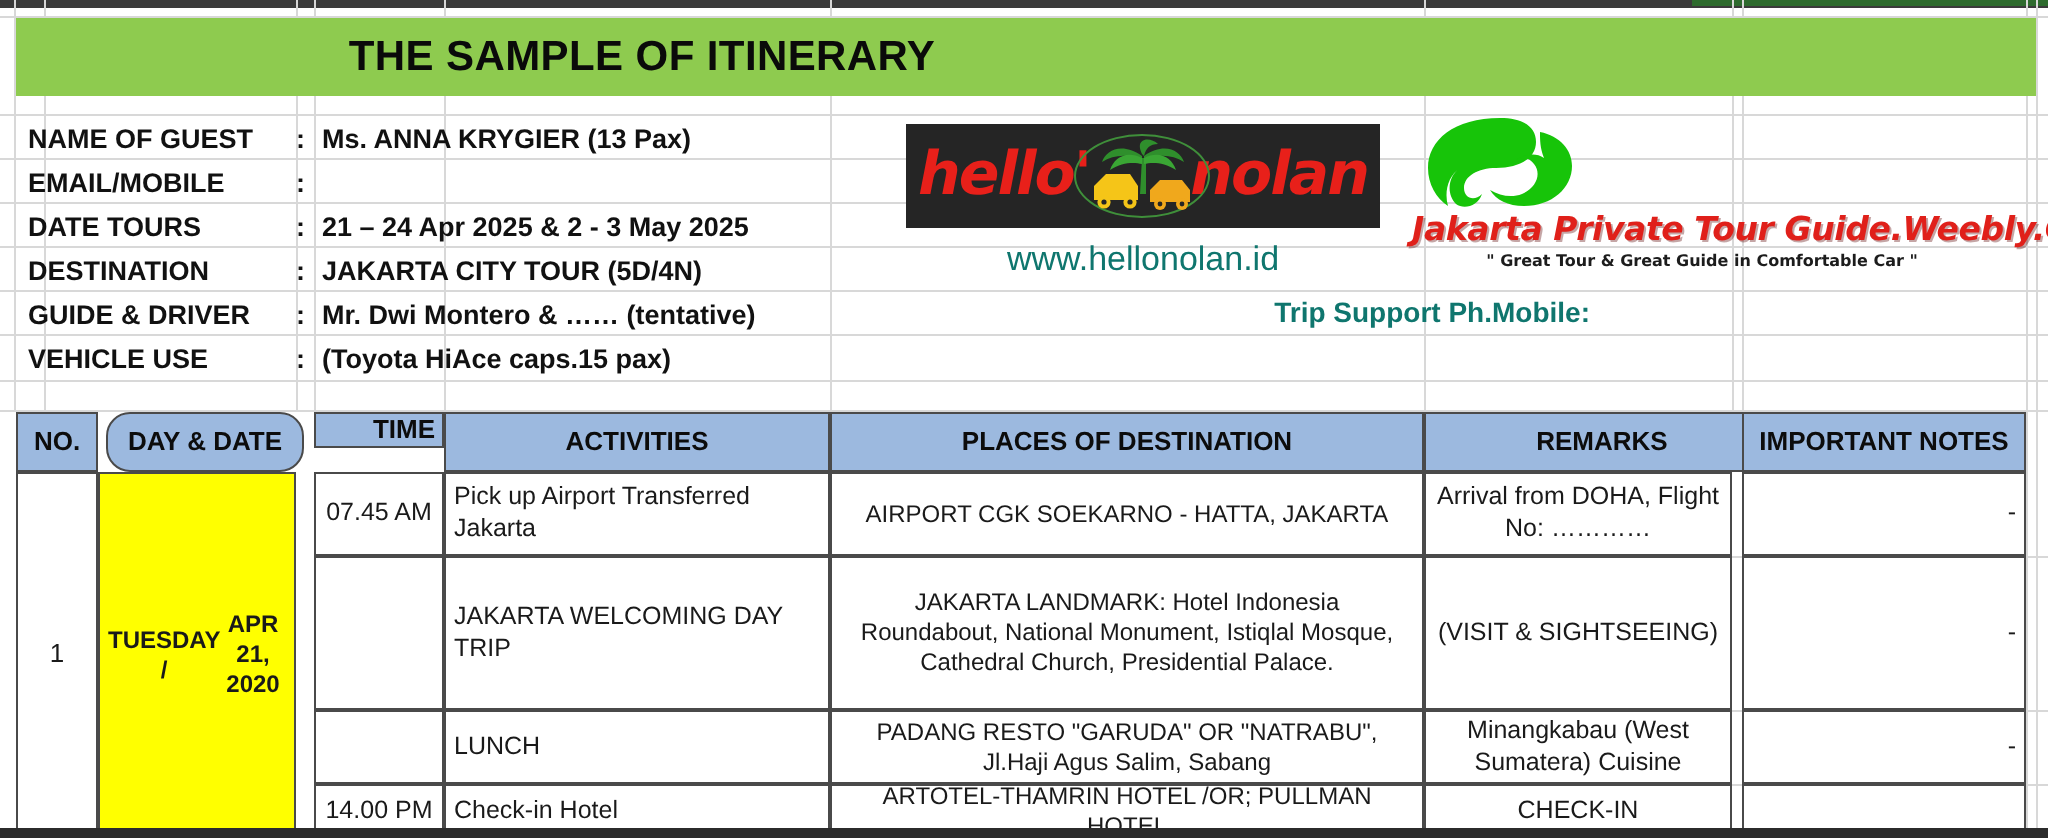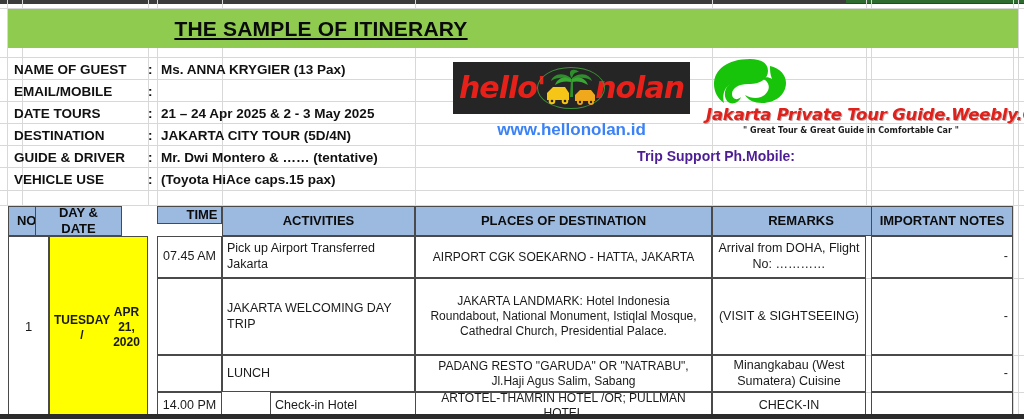--- a/index.html
+++ b/index.html
@@ -11,21 +11,21 @@
   .top-edge{ position:absolute; left:0; top:0; width:1024px; height:4px; background:#3b3b3b; }
   .top-edge-green{ position:absolute; left:846px; top:0; width:178px; height:3px; background:#2e6b2e; }
   .bottom-edge{ position:absolute; left:0; bottom:0; width:1024px; height:5px; background:#2b2b2b; }
 
   
   .gl-v{ position:absolute; width:1px; background:#d8d8d8; }
   .gl-h{ position:absolute; height:1px; background:#d8d8d8; }
 
   
   .title-bar{ position:absolute; left:8px; top:9px; width:1010px; height:39px;
-    background:#8ecb4f; display:flex; align-items:center; justify-content:center;text-decoration:underline; }
+    background:#8ecb4f; display:flex; align-items:center; justify-content:center; }
   .title-bar .t{ font-size:21px; font-weight:bold; color:#0a0a0a; letter-spacing:.2px;
     transform:translateX(-192px); white-space:nowrap; }
 
   
   .info{ position:absolute; left:8px; top:58px; width:440px; height:133px; }
   .info-row{ display:flex; align-items:center; height:22px; }
   .info-lbl{ width:140px; padding-left:6px; font-size:13.5px; font-weight:bold; color:#111;
     white-space:nowrap; }
   .info-colon{ width:10px; font-size:13.5px; font-weight:bold; color:#111; }
   .info-val{ flex:1; padding-left:3px; font-size:13.5px; font-weight:bold; color:#111;
@@ -36,23 +36,23 @@
     background:#252525; display:flex; align-items:center; justify-content:center; }
   .hn-wrap{ position:relative; width:225px; height:46px; display:flex;
     align-items:center; justify-content:flex-start; }
   .hn-txt{ font-family:"DejaVu Sans", sans-serif; font-size:30px; font-weight:bold;
     color:#e8201a; font-style:italic; letter-spacing:-1px; line-height:1; }
   .hn-ell{ position:absolute; left:78px; top:2px; width:68px; height:42px;
     border:1.6px solid #3f8f3a; border-radius:50%; }
   .hn-art{ position:absolute; left:86px; top:4px; width:54px; height:40px; }
   .hn-url{ position:absolute; left:453px; top:119px; width:237px; height:22px;
     display:flex; align-items:center; justify-content:center;
-    font-size:17px; font-weight:bold; color:#3b82f6; }
+    font-size:17px; font-weight:normal; color:#0f766e; }
   .trip{ position:absolute; left:545px; top:148px; width:250px; height:20px;
-    font-size:14px; font-weight:bold; color:#4c1d95; text-align:right; white-space:nowrap; }
+    font-size:14px; font-weight:bold; color:#0f766e; text-align:right; white-space:nowrap; }
 
   
   .jk-logo{ position:absolute; left:706px; top:58px; width:290px; height:86px; }
   .jk-mark{ position:absolute; left:4px; top:0px; width:78px; height:48px; }
   .jk-name{ position:absolute; left:0px; top:47px; width:290px; text-align:center;
     font-family:"DejaVu Sans", sans-serif; font-size:16.5px; font-weight:bold; font-style:italic;
     color:#e0201a; white-space:nowrap; letter-spacing:-.2px;
     text-shadow:1px 1px 0 rgba(90,0,0,.35); }
   .jk-tag{ position:absolute; left:0px; top:68px; width:290px; text-align:center;
     font-family:"DejaVu Sans", sans-serif; font-size:8px; font-weight:bold; color:#1c1c1c;
@@ -191,21 +191,21 @@
                C40 40 46 41 51 39 C58 36 61 29 57 24 C55 21 51 20 48 22
                C52 19 58 18 62 21 C60 16 60 12 60 8 Z" fill="#17c409"></path>
     </svg>
     <div class="jk-name">Jakarta Private Tour Guide.Weebly.Com</div>
     <div class="jk-tag">" Great Tour &amp; Great Guide in Comfortable Car "</div>
   </div>
 
   <div class="tbl">
 
     <div class="cell hdr" style="left:0px;   top:0px; width:41px;  height:30px;">NO.</div>
-    <div class="cell hdr" style="left:27px;  top:0px; width:87px;  height:30px;">DAY &amp; DATE</div>
+    <div class="cell hdr" style="left:45px;  top:0px; width:99px;  height:30px;border-radius:12px;">DAY &amp; DATE</div>
     <div class="cell hdr" style="left:149px; top:0px; width:65px;  height:18px;padding-left:29px;">TIME</div>
     <div class="cell hdr" style="left:214px; top:0px; width:193px; height:30px;">ACTIVITIES</div>
     <div class="cell hdr" style="left:407px; top:0px; width:297px; height:30px;">PLACES OF DESTINATION</div>
     <div class="cell hdr" style="left:704px; top:0px; width:178px; height:30px;">REMARKS</div>
     <div class="cell hdr" style="left:863px; top:0px; width:142px; height:30px;">IMPORTANT NOTES</div>
 
     <div class="cell ctr" style="left:0px; top:30px; width:41px; height:183px; font-size:13px;">1</div>
 
     <div class="cell yellow" style="left:41px; top:30px; width:99px; height:183px; flex-direction:row; font-size:12px;">
       <span>TUESDAY /</span>
@@ -224,20 +224,20 @@
     <div class="cell ctr" style="left:704px; top:72px; width:154px; height:77px;">(VISIT &amp; SIGHTSEEING)</div>
     <div class="cell rgt" style="left:863px; top:72px; width:142px; height:77px;">-</div>
 
     <div class="cell ctr nowrapc" style="left:149px; top:149px; width:65px;  height:37px;"></div>
     <div class="cell lft" style="left:214px; top:149px; width:193px; height:37px;">LUNCH</div>
     <div class="cell ctr" style="left:407px; top:149px; width:297px; height:37px; font-size:12px; padding:2px 6px;">PADANG RESTO "GARUDA" OR "NATRABU", Jl.Haji Agus Salim, Sabang</div>
     <div class="cell ctr" style="left:704px; top:149px; width:154px; height:37px;">Minangkabau (West Sumatera) Cuisine</div>
     <div class="cell rgt" style="left:863px; top:149px; width:142px; height:37px;">-</div>
 
     <div class="cell ctr nowrapc" style="left:149px; top:186px; width:65px;  height:27px;">14.00 PM</div>
-    <div class="cell lft" style="left:214px; top:186px; width:193px; height:27px;margin-left:48px;">Check-in Hotel</div>
+    <div class="cell lft" style="left:214px; top:186px; width:193px; height:27px;">Check-in Hotel</div>
     <div class="cell ctr" style="left:407px; top:186px; width:297px; height:27px; font-size:12px;">ARTOTEL-THAMRIN HOTEL /OR; PULLMAN HOTEL</div>
     <div class="cell ctr" style="left:704px; top:186px; width:154px; height:27px;">CHECK-IN</div>
     <div class="cell rgt" style="left:863px; top:186px; width:142px; height:27px;"></div>
   </div>
 
   <div class="bottom-edge"></div>
 </div>
 
 </body></html>

